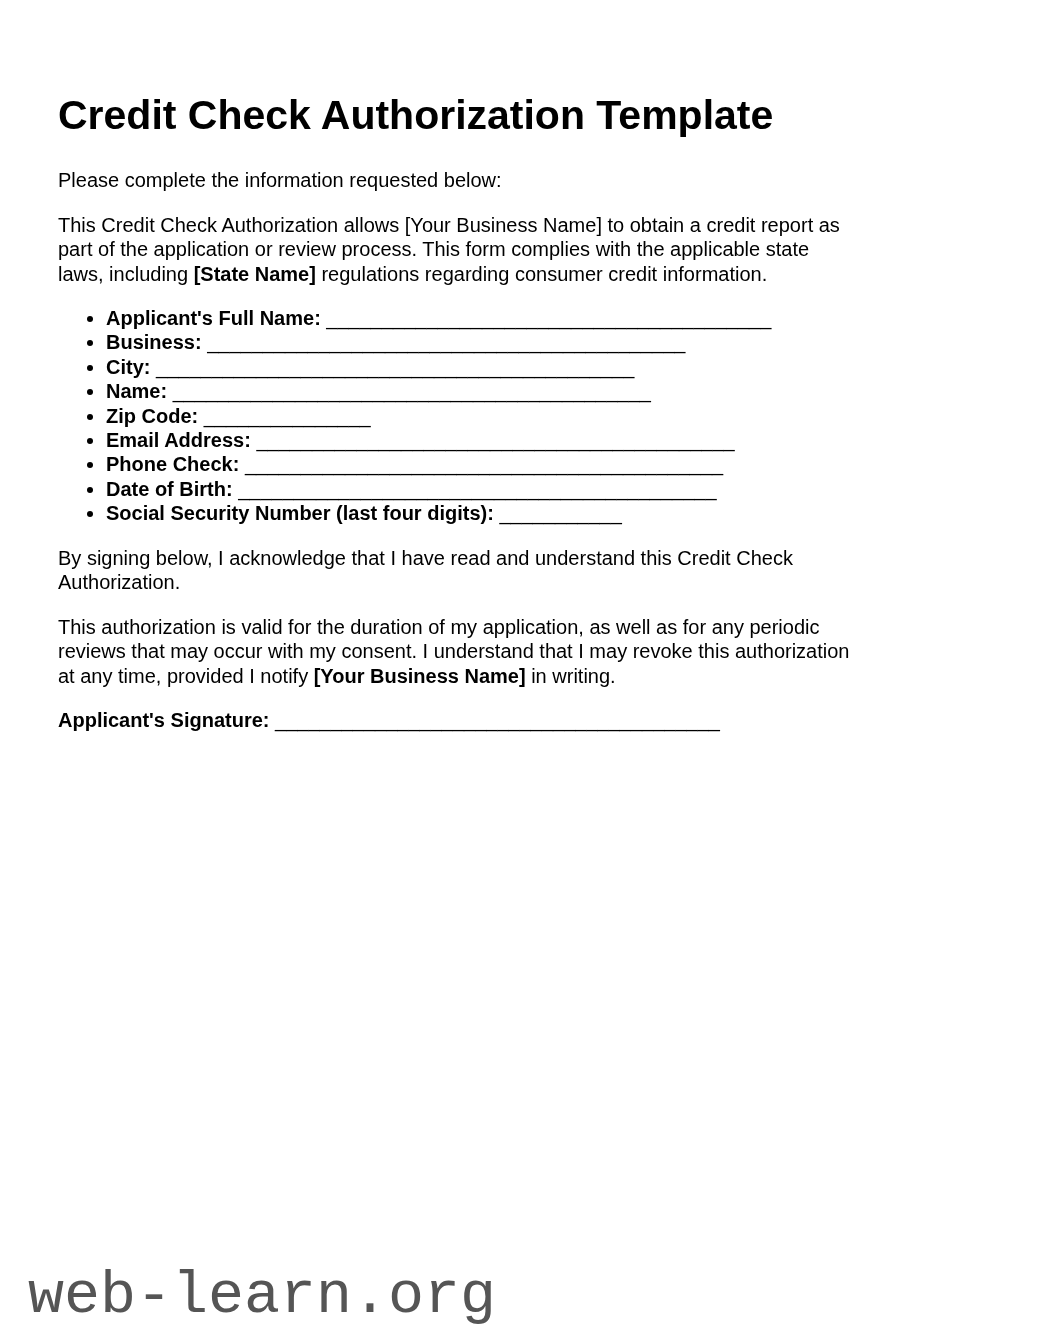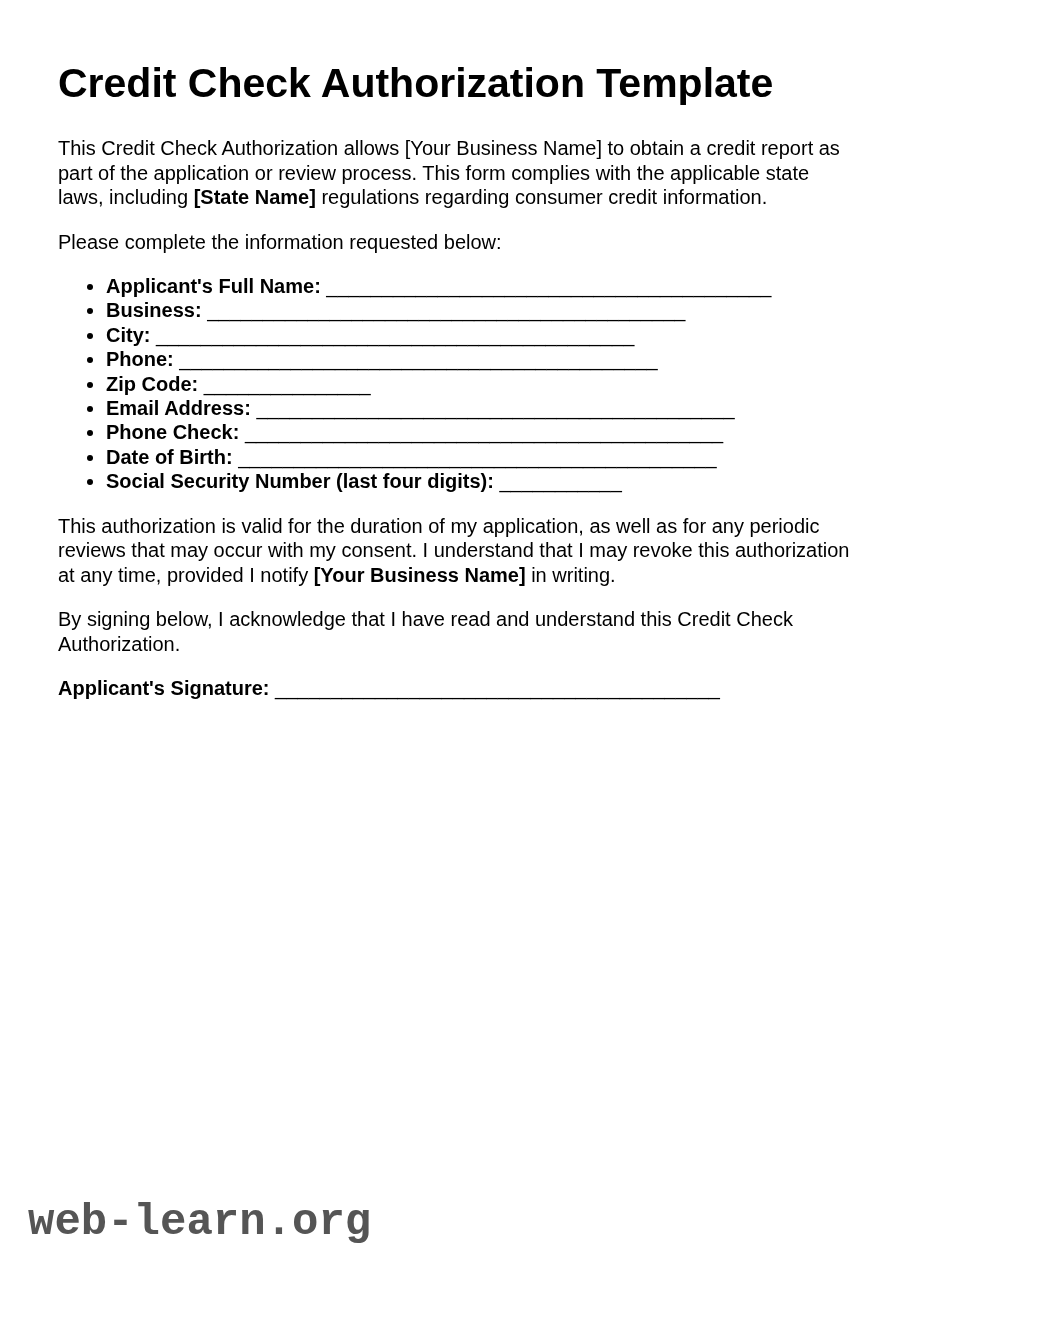--- a/index.html
+++ b/index.html
@@ -2,73 +2,73 @@
 <html><head>
 <meta charset="utf-8">
 <style>
   html, body { margin: 0; padding: 0; }
   body {
     width: 1037px; height: 1342px;
     background: #ffffff; color: #000000;
     position: relative; overflow: hidden;
     font-family: "Liberation Sans", "DejaVu Sans", sans-serif;
   }
-  .doc { padding: 60px 58px 0 58px; }
+  .doc { padding: 92px 58px 0 58px; }
   h1.title {
     font-size: 41px; line-height: 47px; font-weight: bold;
     margin: 0 0 29px 0;
   }
   p.para {
     font-size: 20px; line-height: 24.5px;
     margin: 20px 0; white-space: pre-wrap;
   }
   ul.fields {
     margin: 8px 0; padding-left: 48px;
     font-size: 20px; line-height: 24.4px;
     list-style: disc;
   }
   ul.fields li { white-space: pre-wrap; }
   .b { font-weight: bold; }
   .watermark {
-    position: absolute; left: 28px; top: 1200px;
+    position: absolute; left: 28px; top: 1266px;
     font-family: "Liberation Mono", "DejaVu Sans Mono", monospace;
-    font-size: 44px; line-height: 1; color: #555555; font-weight: bold;
+    font-size: 60px; line-height: 1; color: #555555;
   }
 </style>
 </head>
 <body>
 
 <div class="doc">
 
   <h1 class="title">Credit Check Authorization Template</h1>
 
+  <p class="para">Please complete the information requested below:</p>
+
   <p class="para"><span>This Credit Check Authorization allows [Your Business Name] to obtain a credit report as
 part of the application or review process. This form complies with the applicable state
 laws, including </span><span class="b">[State Name]</span><span> regulations regarding consumer credit information.</span></p>
-
-  <p class="para">Please complete the information requested below:</p>
 
   <ul class="fields">
     <li><span class="b">Applicant's Full Name:</span><span> ________________________________________</span></li>
     <li><span class="b">Business:</span><span> ___________________________________________</span></li>
     <li><span class="b">City:</span><span> ___________________________________________</span></li>
-    <li><span class="b">Phone:</span><span> ___________________________________________</span></li>
+    <li><span class="b">Name:</span><span> ___________________________________________</span></li>
     <li><span class="b">Zip Code:</span><span> _______________</span></li>
     <li><span class="b">Email Address:</span><span> ___________________________________________</span></li>
     <li><span class="b">Phone Check:</span><span> ___________________________________________</span></li>
     <li><span class="b">Date of Birth:</span><span> ___________________________________________</span></li>
     <li><span class="b">Social Security Number (last four digits):</span><span> ___________</span></li>
   </ul>
 
 
+  <p class="para"><span>By signing below, I acknowledge that I have read and understand this Credit Check
+Authorization.</span></p>
+
   <p class="para"><span>This authorization is valid for the duration of my application, as well as for any periodic
 reviews that may occur with my consent. I understand that I may revoke this authorization
 at any time, provided I notify </span><span class="b">[Your Business Name]</span><span> in writing.</span></p>
-
-  <p class="para"><span>By signing below, I acknowledge that I have read and understand this Credit Check
-Authorization.</span></p>
 
   <p class="para"><span class="b">Applicant's Signature:</span><span> ________________________________________</span></p>
 
 
 </div>
 
 <div class="watermark" style="color: rgb(85, 85, 85);">web-learn.org</div>
 
 </body></html>

